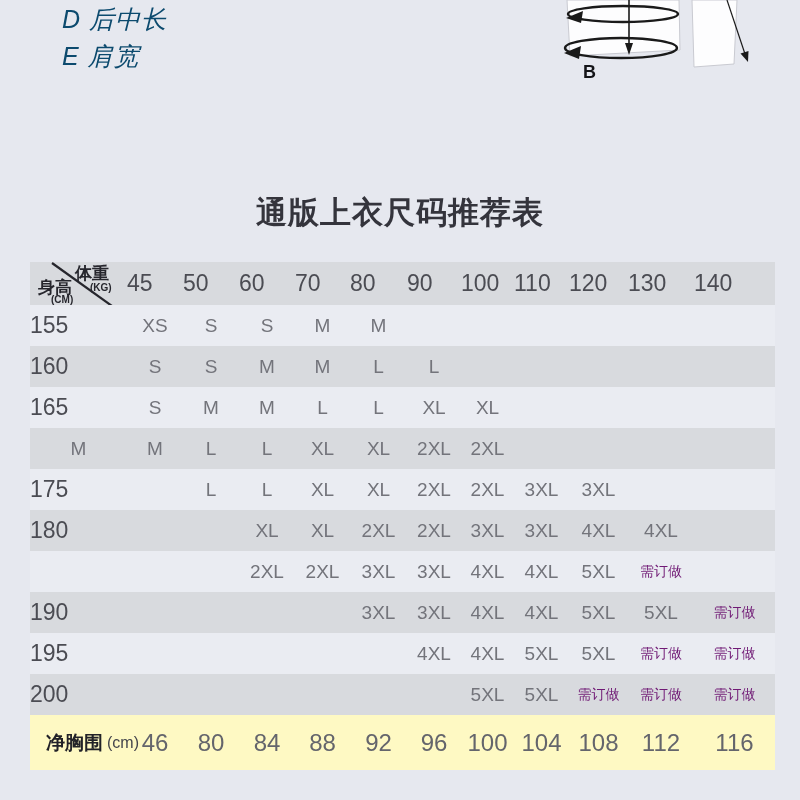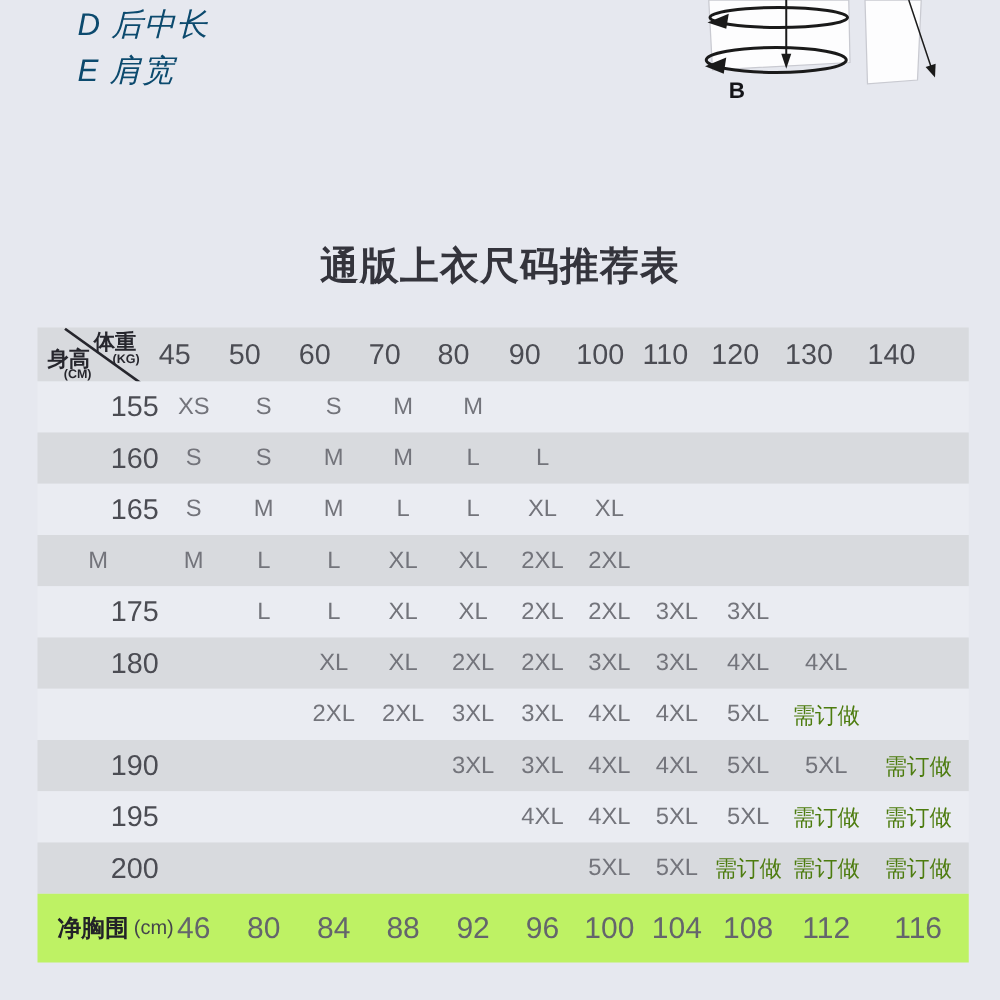--- a/index.html
+++ b/index.html
@@ -24,36 +24,36 @@
   .size-table{position:absolute;left:30px;top:262px;width:745px;}
   .grid-row{display:grid;
     grid-template-columns:97px 56px 56px 56px 55px 57px 54px 53px 55px 59px 66px 81px;
     align-items:center;}
   .thead{height:43px;background:#d8dade;position:relative;}
   .trow{height:41px;}
   .trow.band{background:#d8dade;}
   .trow.light{background:#eaecf2;}
 
   .weight-cell{font-size:23px;color:#4b4c53;text-align:left;font-weight:400;}
-  .height-cell{font-size:23px;color:#4b4c53;text-align:right;font-weight:400;}
+  .height-cell{font-size:23px;color:#4b4c53;text-align:left;font-weight:400;}
   .size-cell{font-size:19px;color:#73747b;text-align:center;font-weight:400;}
-  .size-cell.cjk{font-size:18px;color:#4d7c0f;}
+  .size-cell.cjk{font-size:14px;color:#701a75;}
 
   
   .corner{position:relative;width:97px;height:43px;}
   .corner svg{position:absolute;left:0;top:0;}
   .corner .cn-big{position:absolute;font-size:17px;font-weight:700;color:#26262d;line-height:1;}
   .corner .cn-small{position:absolute;font-size:10px;font-weight:700;color:#26262d;line-height:1;}
   #corner-col-axis{left:45px;top:3px;}
   #corner-col-unit{left:60px;top:21px;}
   #corner-row-axis{left:8px;bottom:9px;}
   #corner-row-unit{left:21px;bottom:0px;}
 
   
-  .tfoot{height:55px;background:#bef264;margin-top:0px;}
+  .tfoot{height:55px;background:#fef9c3;margin-top:0px;}
   .chest-label-cell{display:flex;align-items:center;padding-left:16px;white-space:nowrap;}
   .chest-label{font-size:19px;font-weight:700;color:#222228;}
   .chest-unit{font-size:16px;color:#44454c;margin-left:4px;}
   .chest-cell{font-size:24px;color:#64656c;text-align:center;}
 </style>
 </head>
 <body>
 
 <div class="page">
 

